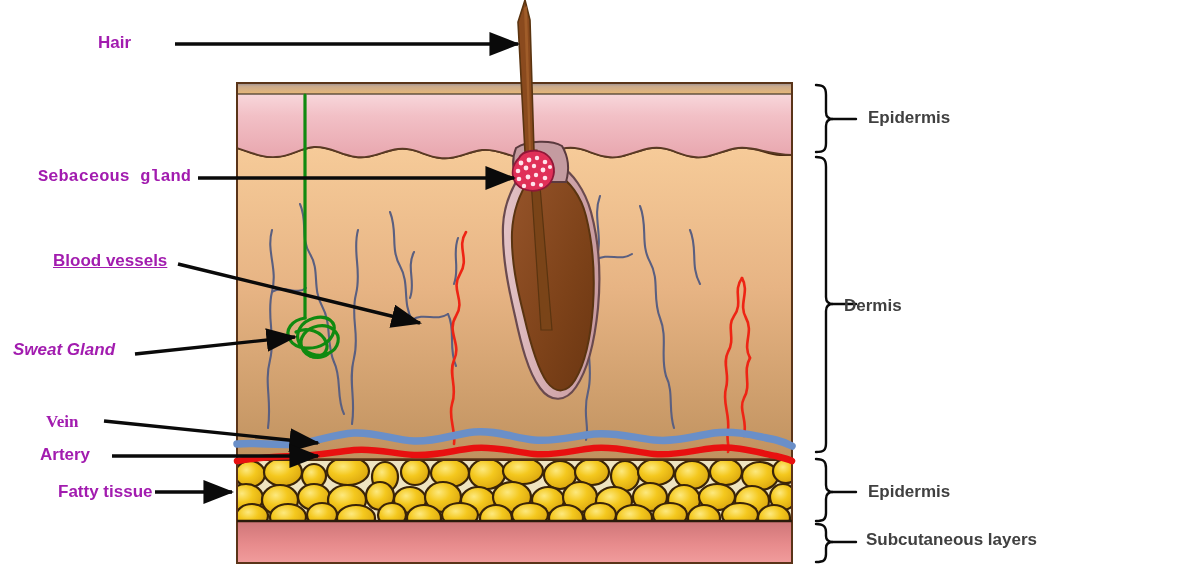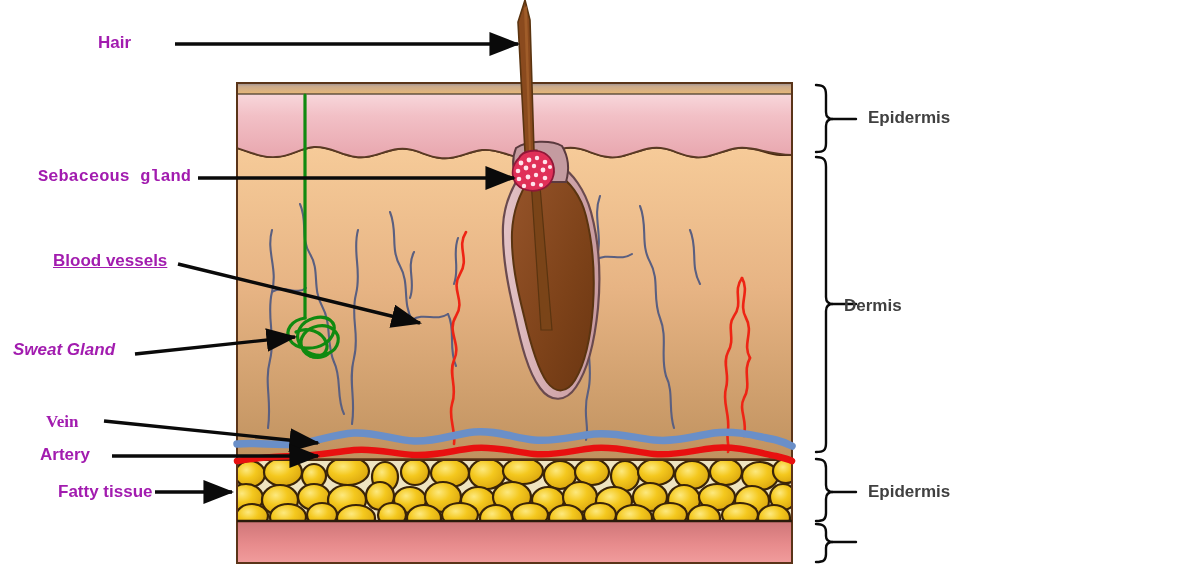--- a/index.html
+++ b/index.html
@@ -376,14 +376,15 @@
   <div class="callout-label lbl-sebaceous">Sebaceous gland</div>
   <div class="callout-label lbl-blood">Blood vessels</div>
   <div class="callout-label lbl-sweat">Sweat Gland</div>
   <div class="callout-label lbl-vein">Vein</div>
   <div class="callout-label lbl-artery">Artery</div>
   <div class="callout-label lbl-fatty">Fatty tissue</div>
 
   <div class="layer-label lbl-epidermis">Epidermis</div>
   <div class="layer-label lbl-dermis">Dermis</div>
   <div class="layer-label lbl-hypodermis">Epidermis</div>
+  <div class="layer-label lbl-subcut">Subcutaneous layers</div>
 
 </div>
 
 </body></html>

